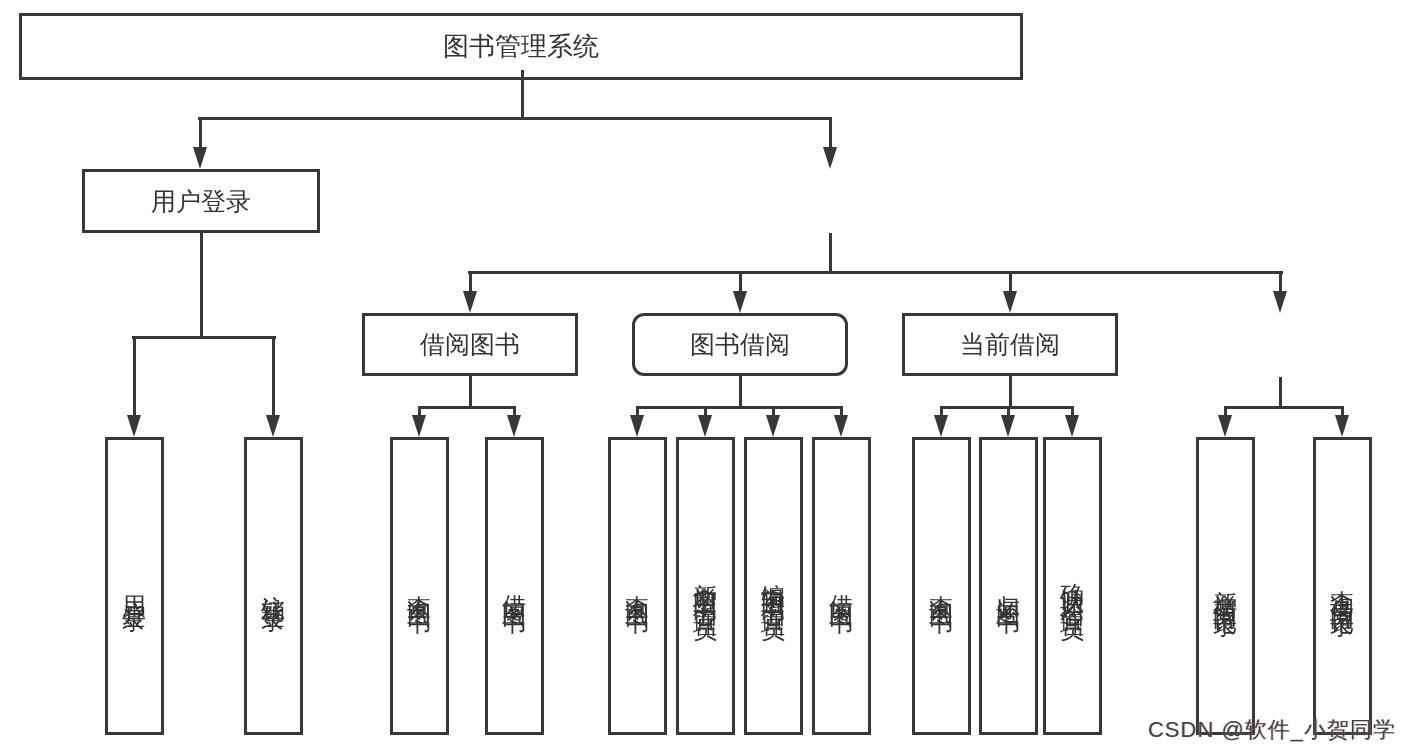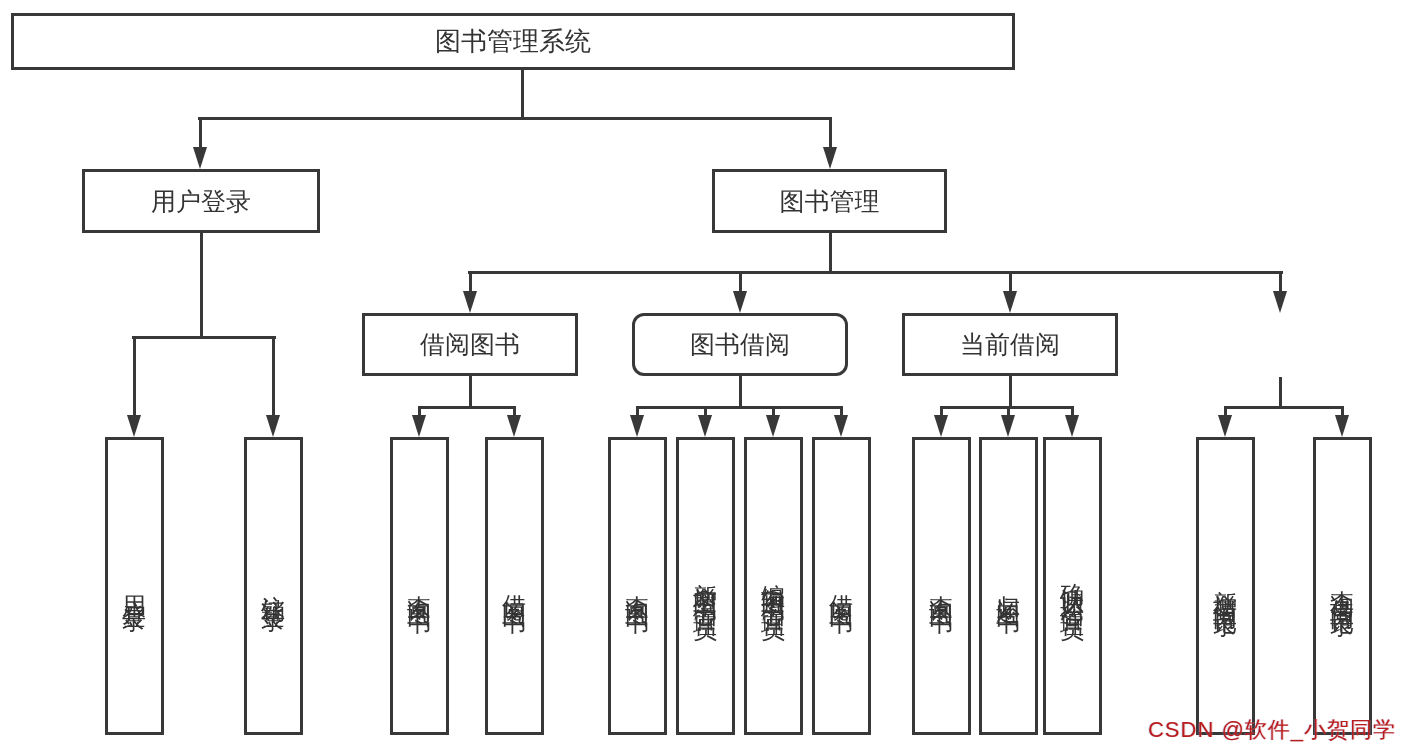--- a/index.html
+++ b/index.html
@@ -51,36 +51,35 @@
     width: 0; height: 0;
     border-left: 7px solid transparent;
     border-right: 7px solid transparent;
     border-top: 22px solid #383838;
   }
   .watermark {
     position: absolute;
     right: 9px;
     bottom: 2px;
     font-size: 22px;
-    color: #b91c1c;
+    color: #404040;
     letter-spacing: 1px;
     text-shadow: 1px 0 0 rgba(230,120,120,0.35), -1px 0 0 rgba(120,150,230,0.3);
     white-space: nowrap;
   }
 </style>
 </head>
 <body>
 
 <div id="canvas">
 
-  <div class="node root" style="left:11px; top:13px; width:1004px; height:57px;">图书管理系统</div>
+  <div class="node root" style="left:19px; top:13px; width:1004px; height:67px;">图书管理系统</div>
 
   <div class="node" style="left:82px; top:169px; width:238px; height:64px;">用户登录</div>
 
-  <div class="node" style="left:712px; top:169px; width:235px; height:64px;">图书管理</div>
 
   <div class="node" style="left:362px; top:313px; width:216px; height:63px;">借阅图书</div>
 
   <div class="node" style="left:632px; top:313px; width:216px; height:63px;border-radius:12px;">图书借阅</div>
 
   <div class="node" style="left:902px; top:313px; width:216px; height:63px;">当前借阅</div>
 
 
   <div class="leaf" style="left:105px;">用户登录</div>
   <div class="leaf" style="left:244px;">注销登录</div>

